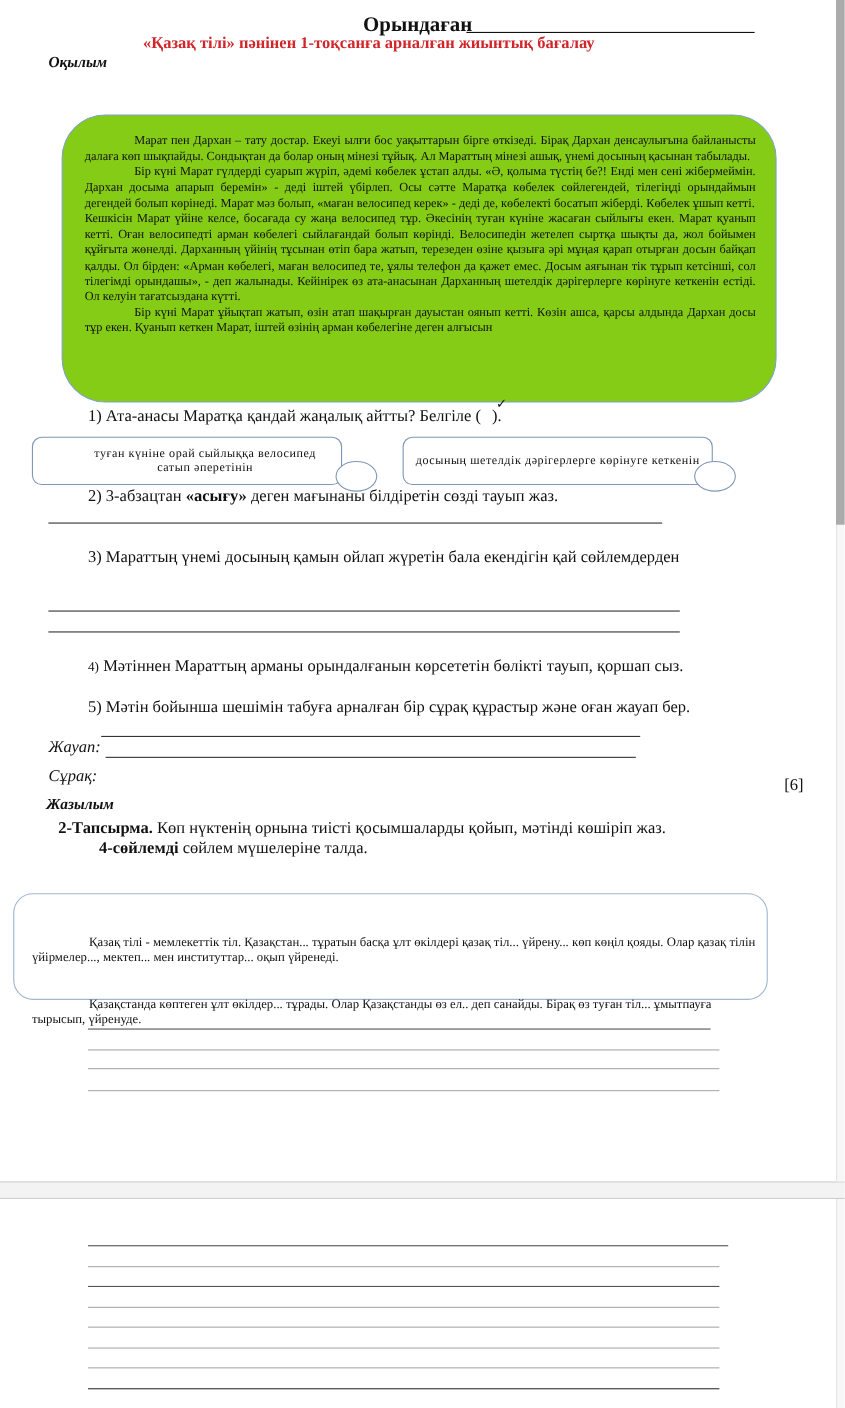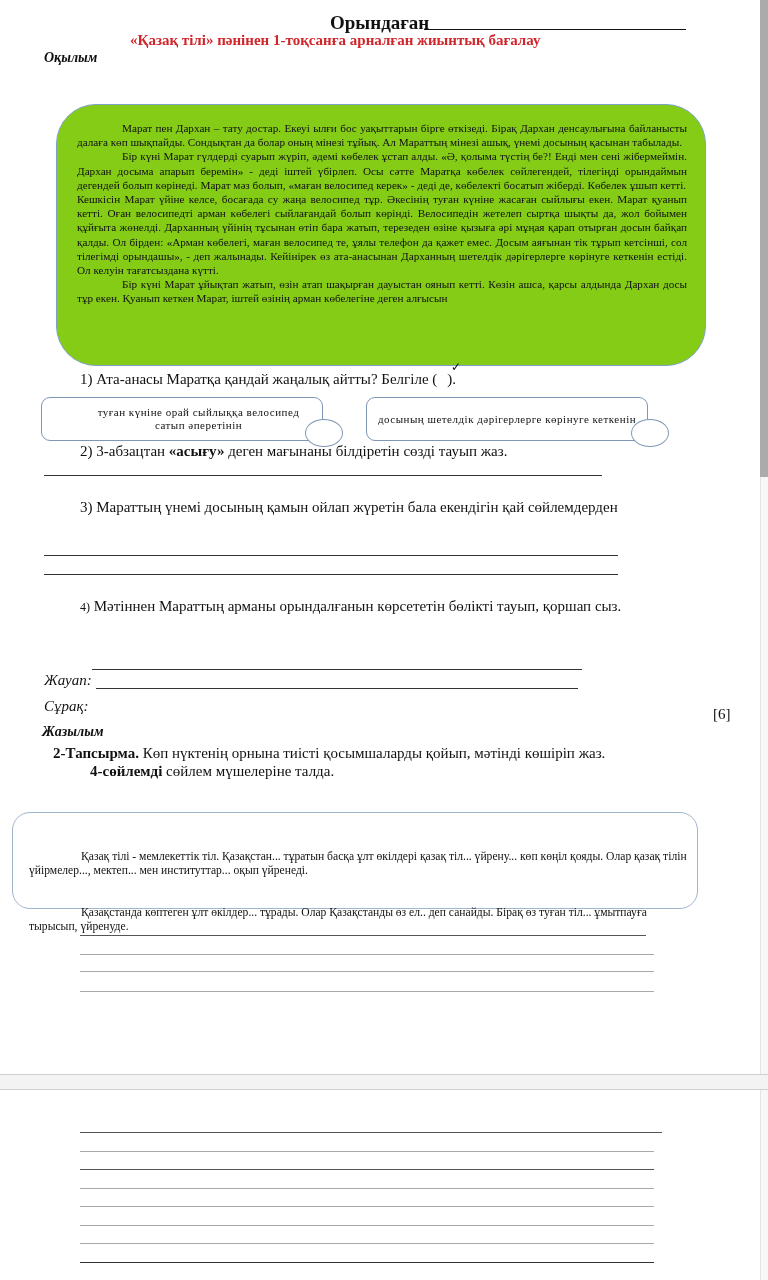--- a/index.html
+++ b/index.html
@@ -65,21 +65,21 @@
       <p class="noindent">Кешкісін Марат үйіне келсе, босағада су жаңа велосипед тұр. Әкесінің туған күніне жасаған сыйлығы екен. Марат қуанып кетті. Оған велосипедті арман көбелегі сыйлағандай болып көрінді. Велосипедін жетелеп сыртқа шықты да, жол бойымен құйғыта жөнелді. Дарханның үйінің тұсынан өтіп бара жатып, терезеден өзіне қызыға әрі мұңая қарап отырған досын байқап қалды. Ол бірден: «Арман көбелегі, маған велосипед те, ұялы телефон да қажет емес. Досым аяғынан тік тұрып кетсінші, сол тілегімді орындашы», - деп жалынады. Кейінірек өз ата-анасынан Дарханның шетелдік дәрігерлерге көрінуге кеткенін естіді. Ол келуін тағатсыздана күтті.</p>
       <p>Бір күні Марат ұйықтап жатып, өзін атап шақырған дауыстан оянып кетті. Көзін ашса, қарсы алдында Дархан досы тұр екен. Қуанып кеткен Марат, іштей өзінің арман көбелегіне деген алғысын</p>
     </div>
   </div>
 
   <div class="abs q" style="top:371px;left:80px;">
     <span>1) Ата-анасы Маратқа қандай жаңалық айтты? Белгіле (</span><span style="display:inline-block;width:10px;"></span><span>).</span>
   </div>
   <div class="abs check-mark" style="top:360px;left:451px;">✓</div>
 
-  <div class="choice-box" style="left:41px;top:397px;width:282px;padding-left:41px;">
+  <div class="choice-box" style="left:29px;top:397px;width:282px;padding-left:41px;">
     <span>туған күніне орай сыйлыққа велосипед сатып әперетінін</span>
   </div>
   <div class="choice-circle" style="left:305px;top:419px;"></div>
 
   <div class="choice-box" style="left:366px;top:397px;width:282px;justify-content:center;">
     <span>досының шетелдік дәрігерлерге көрінуге кеткенін</span>
   </div>
   <div class="choice-circle" style="left:631px;top:419px;"></div>
 
   <div class="abs q" style="top:443px;left:80px;">
@@ -88,20 +88,21 @@
   <div class="answer-line" style="left:44px;top:475px;width:558px;"></div>
 
   <div class="abs q" style="top:499px;left:80px;">3) Мараттың үнемі досының қамын ойлап жүретін бала екендігін қай сөйлемдерден</div>
   <div class="answer-line" style="left:44px;top:555px;width:574px;"></div>
   <div class="answer-line" style="left:44px;top:574px;width:574px;"></div>
 
   <div class="abs q" style="top:598px;left:80px;">
     <span style="font-size:12px;">4)</span><span> Мәтіннен Мараттың арманы орындалғанын көрсететін бөлікті тауып, қоршап сыз.</span>
   </div>
 
+  <div class="abs q" style="top:635px;left:80px;">5) Мәтін бойынша шешімін табуға арналған бір сұрақ құрастыр және оған жауап бер.</div>
   <div class="abs q" style="top:666px;left:44px;font-style:italic;margin-top:32px;">Сұрақ:</div>
   <div class="answer-line" style="left:92px;top:669px;width:490px;"></div>
   <div class="abs q" style="top:672px;left:44px;font-style:italic;">Жауап:</div>
   <div class="answer-line" style="left:96px;top:688px;width:482px;"></div>
 
   <div class="abs q" style="top:706px;left:713px;">[6]</div>
 
   <div class="abs section-title" style="top:724px;left:42px;">Жазылым</div>
   <div class="abs task-line" style="top:745px;left:53px;">
     <b>2-Тапсырма.</b><span> Көп нүктенің орнына тиісті қосымшаларды қойып, мәтінді көшіріп жаз.</span>

